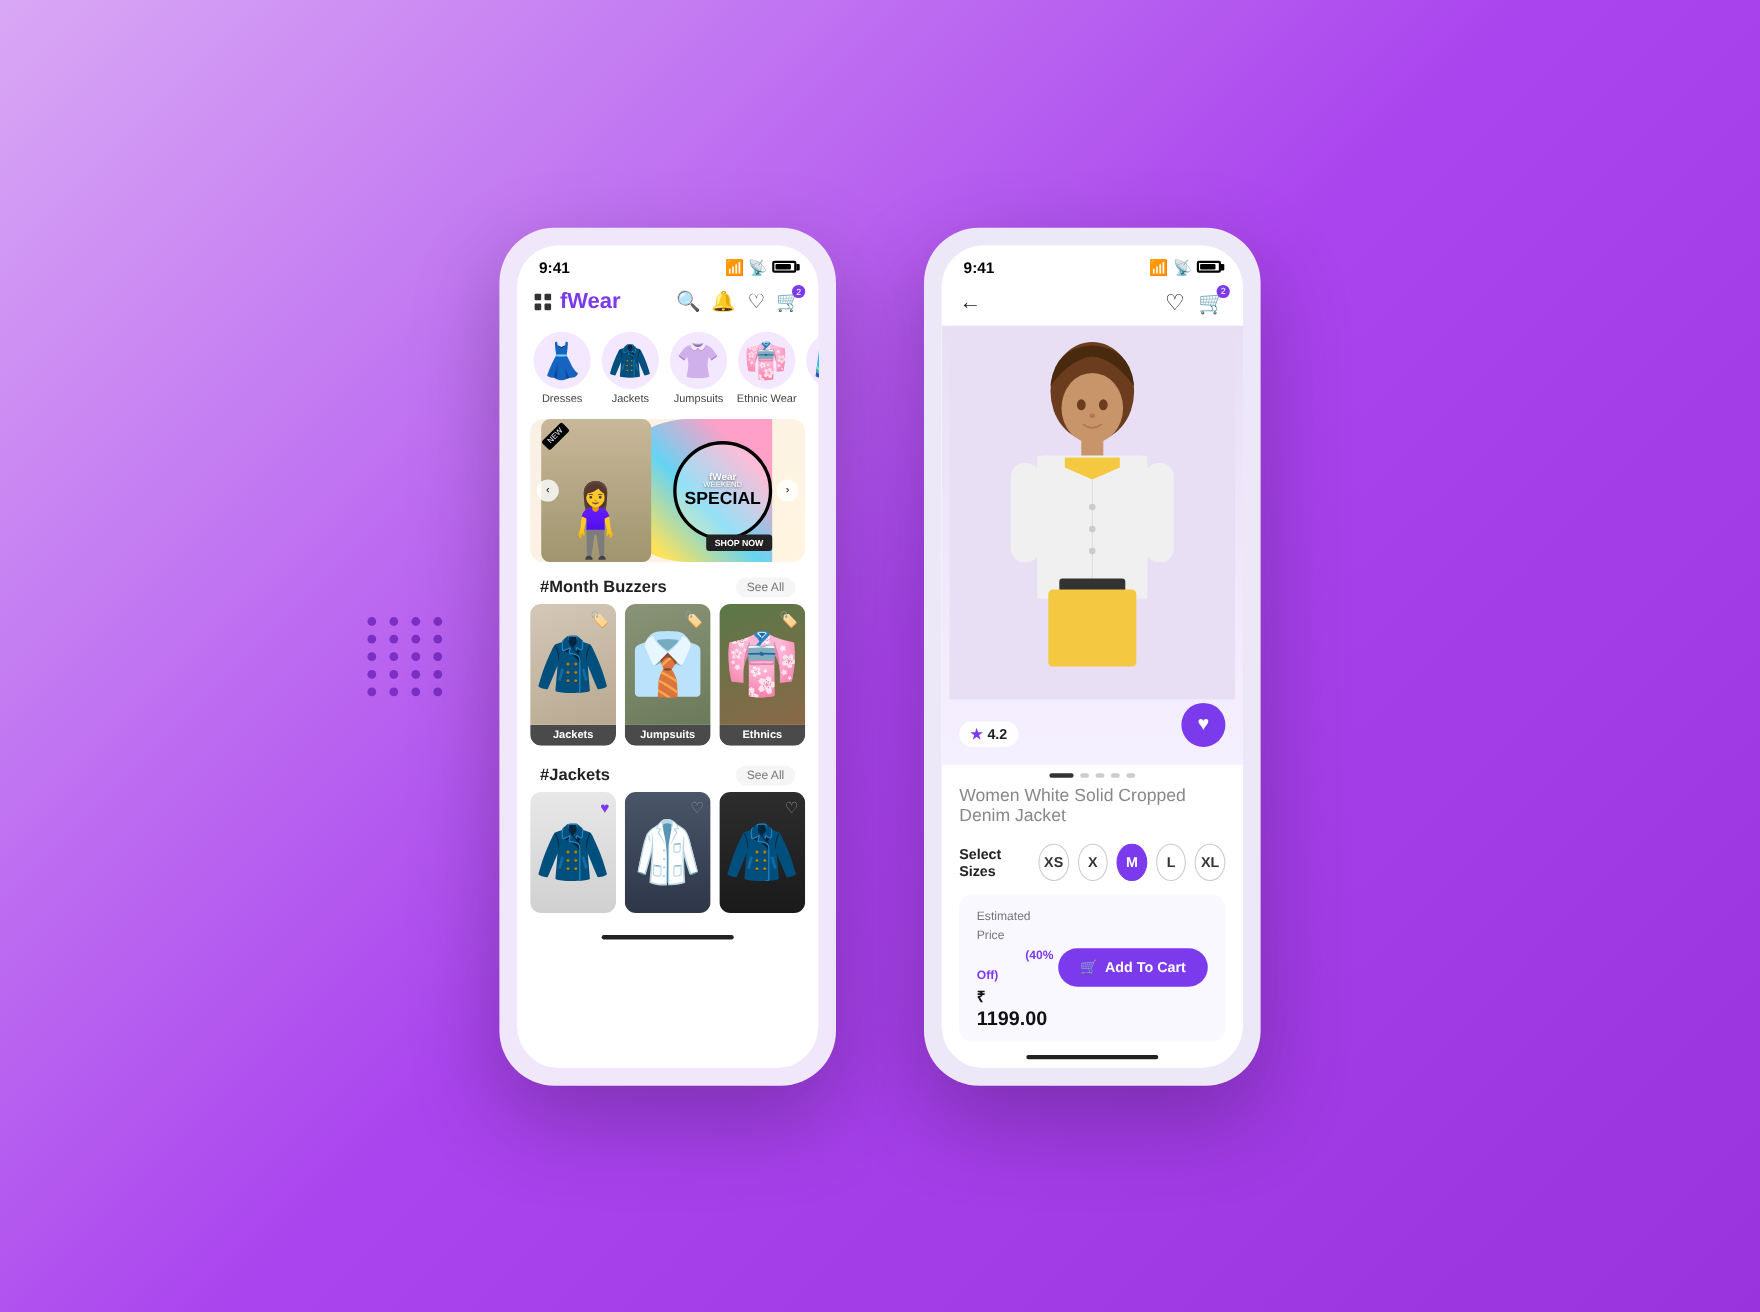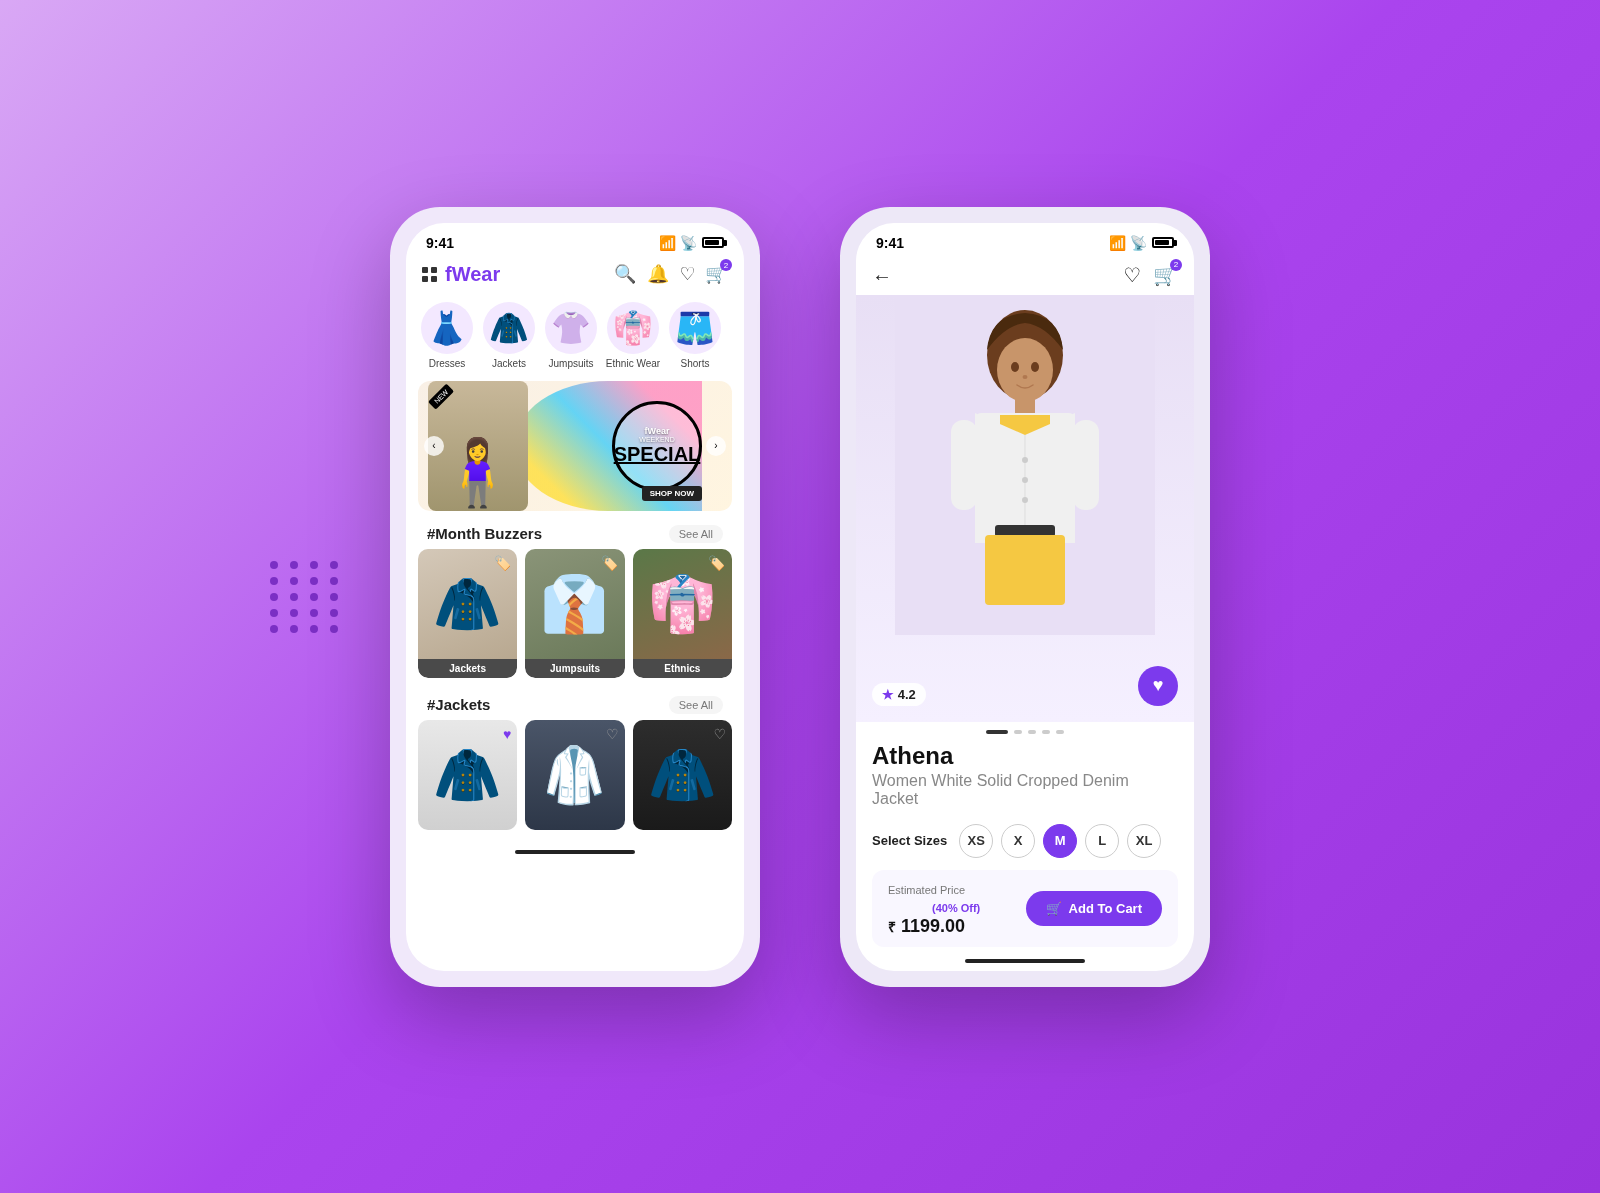--- a/index.html
+++ b/index.html
@@ -44,21 +44,21 @@
       height: 8px;
       border-radius: 50%;
       background: #7b2fc4;
     }
 
     
     .phone {
       background: #f0e8fa;
       border-radius: 50px;
       padding: 16px;
-      width: 370px;
+      width: 306px;
       height: 780px;
       box-shadow: 0 30px 80px rgba(0,0,0,0.25);
       position: relative;
       z-index: 1;
       overflow: hidden;
     }
     .phone-inner {
       background: #fff;
       border-radius: 38px;
       width: 100%;
@@ -258,24 +258,23 @@
       font-weight: 700;
       color: #fff;
       text-shadow: 0 1px 2px rgba(0,0,0,0.5);
     }
     .banner-weekend {
       font-size: 7px;
       color: #fff;
       text-shadow: 0 1px 2px rgba(0,0,0,0.5);
     }
     .banner-special {
-      font-size: 20px;
+      font-size: 16px;
       font-weight: 900;
       color: #000;
-      text-decoration: underline;
     }
     .banner-nav {
       position: absolute;
       top: 50%;
       transform: translateY(-50%);
       width: 20px;
       height: 20px;
       background: rgba(255,255,255,0.8);
       border-radius: 50%;
       display: flex;
@@ -898,21 +897,20 @@
 
       <div class="pagination-dots">
         <div class="page-dot active"></div>
         <div class="page-dot"></div>
         <div class="page-dot"></div>
         <div class="page-dot"></div>
         <div class="page-dot"></div>
       </div>
 
       <div class="product-info">
-        <div class="product-name">Athena</div>
         <div class="product-desc">Women White Solid Cropped Denim Jacket</div>
       </div>
 
       <div class="size-selector">
         <span class="size-label">Select Sizes</span>
         <div class="size-btn">XS</div>
         <div class="size-btn">X</div>
         <div class="size-btn active">M</div>
         <div class="size-btn">L</div>
         <div class="size-btn">XL</div>

